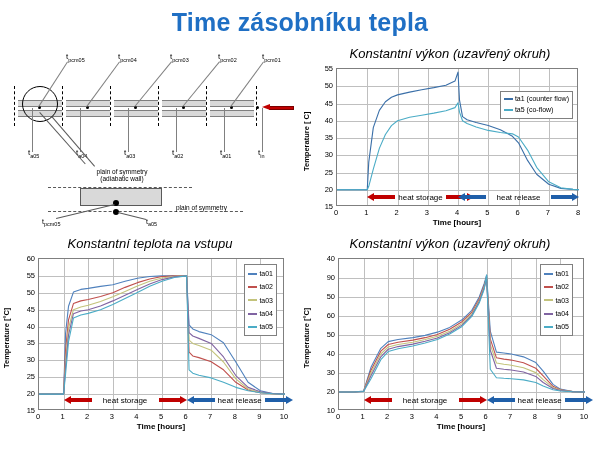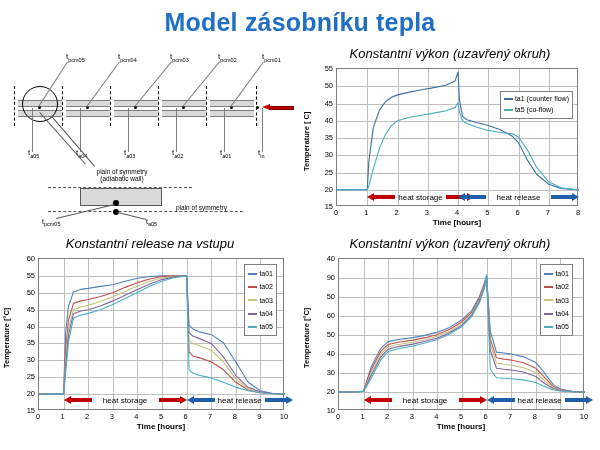--- a/index.html
+++ b/index.html
@@ -61,21 +61,21 @@
   .detail-box{position:absolute;background:#d9d9d9;border:1px solid #595959;}
   .hdash{position:absolute;border-top:1px dashed #595959;}
   .bigdot{position:absolute;width:6px;height:6px;background:#000;border-radius:50%;}
   .dtxt{position:absolute;font-size:6.5px;color:#000;white-space:nowrap;text-align:center;}
 </style>
 </head>
 <body>
 
 <div class="slide">
 
-  <div class="title">Model zásobníku tepla</div>
+  <div class="title">Time zásobníku tepla</div>
 
   <div class="dg" id="diagram" style="left:0;top:48px;width:300px;height:180px;">
       <div class="tube" style="left:18px;top:52px;width:44px;height:5px;"></div>
       <div class="tube" style="left:18px;top:62px;width:44px;height:5px;"></div>
       <div class="tube" style="left:66px;top:52px;width:44px;height:5px;"></div>
       <div class="tube" style="left:66px;top:62px;width:44px;height:5px;"></div>
       <div class="tube" style="left:114px;top:52px;width:44px;height:5px;"></div>
       <div class="tube" style="left:114px;top:62px;width:44px;height:5px;"></div>
       <div class="tube" style="left:162px;top:52px;width:44px;height:5px;"></div>
       <div class="tube" style="left:162px;top:62px;width:44px;height:5px;"></div>
@@ -209,21 +209,21 @@
         <div class="ytick" style="top:51.75px;">40</div>
         <div class="ytick" style="top:34.5px;">45</div>
         <div class="ytick" style="top:17.25px;">50</div>
         <div class="ytick" style="top:0px;">55</div>
         <div class="ylabel" style="left:-34px;top:103px;">Temperature [ C]</div>
         <div class="xlabel" style="left:0;top:150px;">Time [hours]</div>
       </div>
     </div>
 
   <div class="panel" id="chart-bottom-left" style="left:0px;top:236px;width:300px;height:212px;">
-      <div class="chart-title" style="left:0;top:0;width:100%;">Konstantní release na vstupu</div>
+      <div class="chart-title" style="left:0;top:0;width:100%;">Konstantní teplota na vstupu</div>
       <div class="plot-wrap" style="left:38px;top:22px;width:246px;height:152px;">
         <div class="plot" style="left:0;top:0;width:246px;height:152px;">
           <div class="gridv" style="left:24.6px;"></div>
           <div class="gridv" style="left:49.2px;"></div>
           <div class="gridv" style="left:73.8px;"></div>
           <div class="gridv" style="left:98.4px;"></div>
           <div class="gridv" style="left:123px;"></div>
           <div class="gridv" style="left:147.6px;"></div>
           <div class="gridv" style="left:172.2px;"></div>
           <div class="gridv" style="left:196.8px;"></div>

